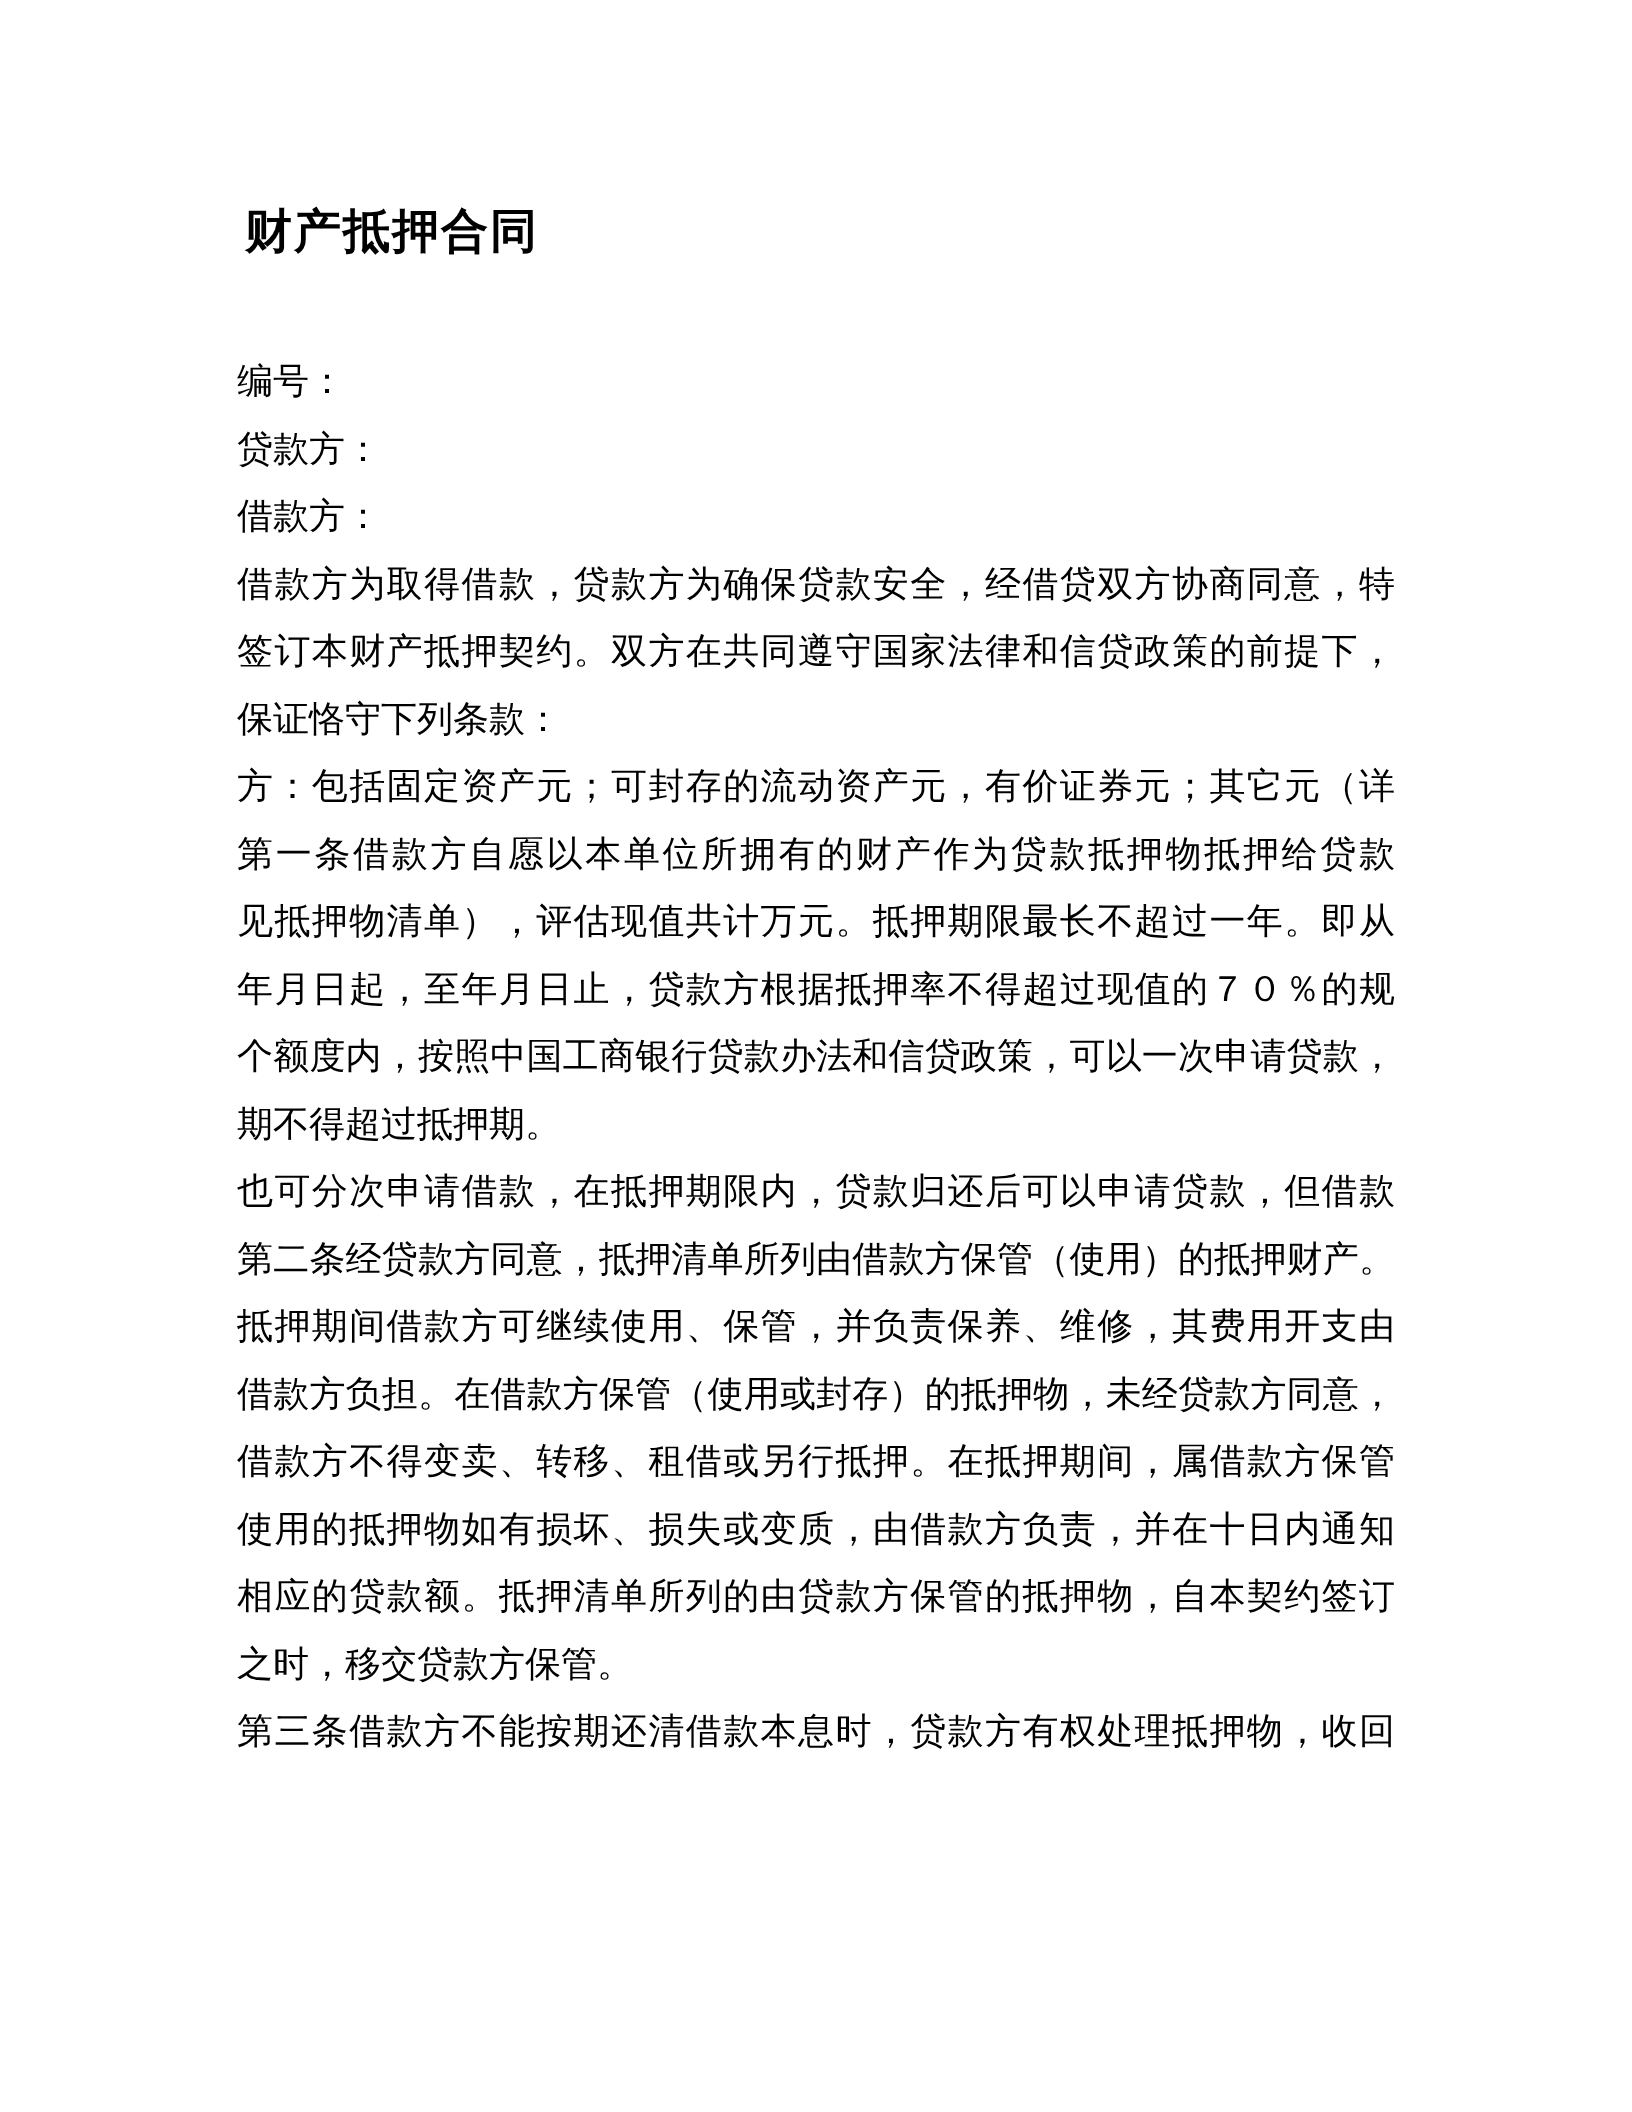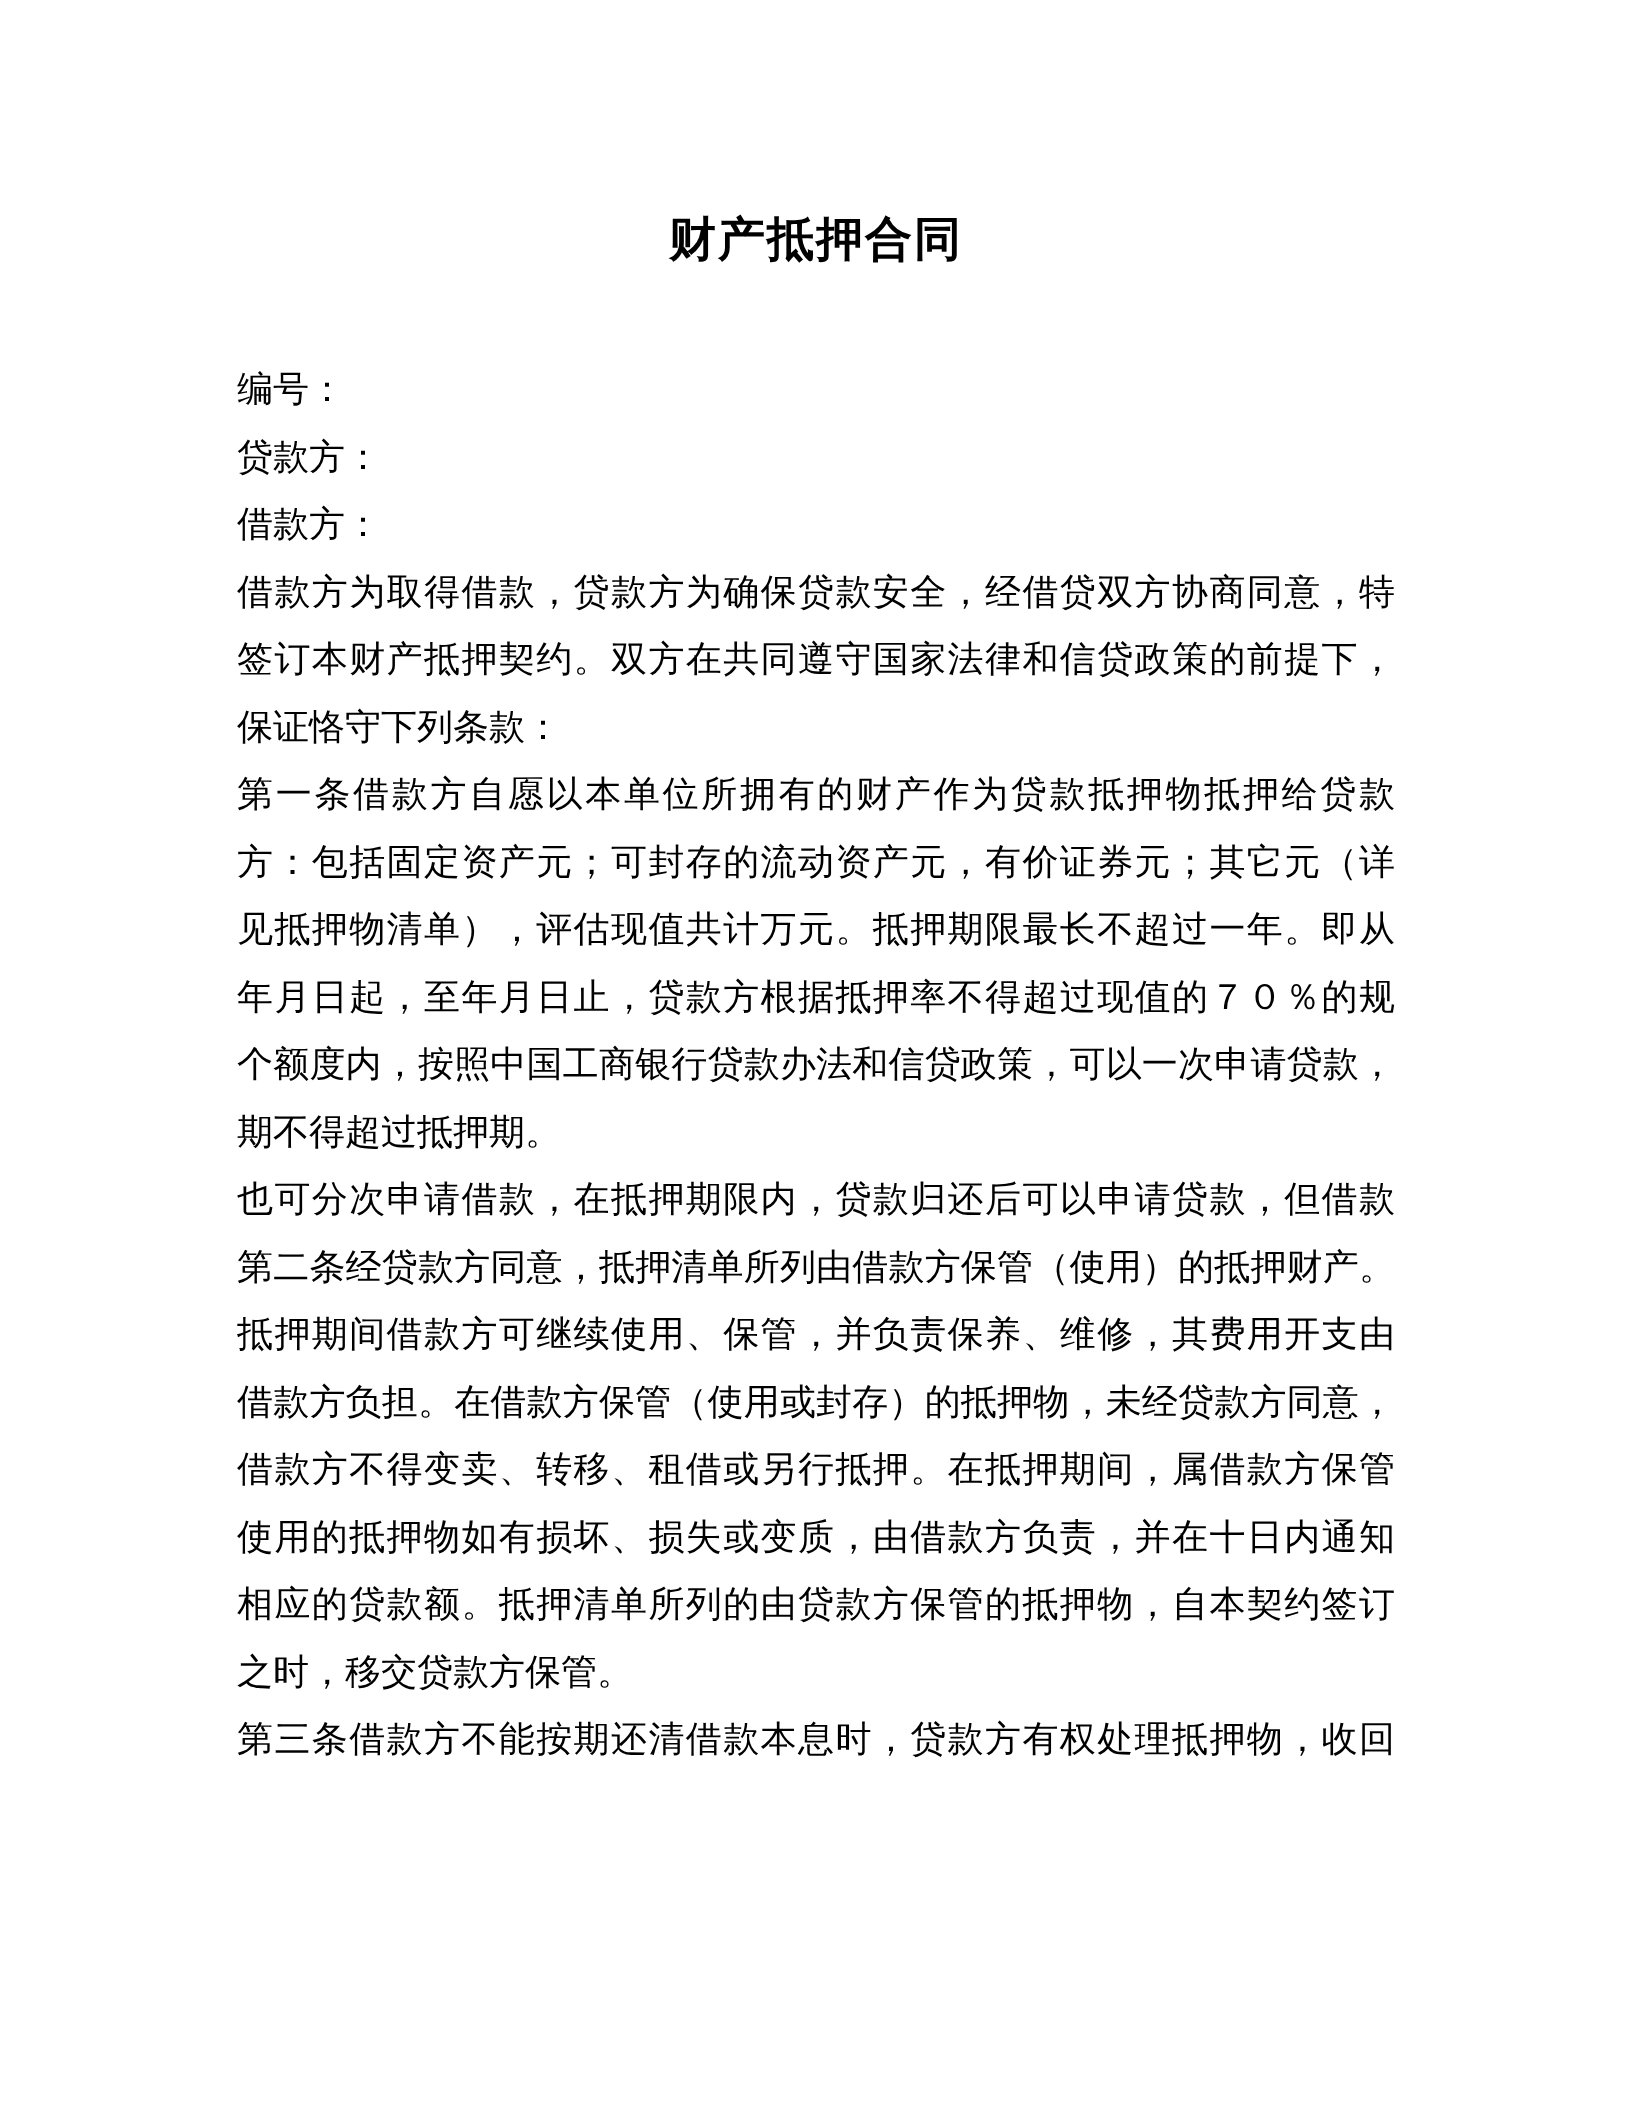--- a/index.html
+++ b/index.html
@@ -12,25 +12,24 @@
     width: 1632px;
     height: 2112px;
     box-sizing: border-box;
     padding: 190px 237px 0 237px;
     background: #ffffff;
     color: #000000;
     font-family: "Liberation Sans", sans-serif;
     overflow: hidden;
   }
   .title {
-    margin: 16px;
+    margin: 8px;
     font-size: 47px;
     line-height: 66px;
     font-weight: 700;
-    text-align: center;
     letter-spacing: 2px;
   }
   .body-block {
     margin-top: 83px;
   }
   .line {
     font-size: 36px;
     line-height: 67.5px;
     height: 67.5px;
     text-align: left;
@@ -47,22 +46,22 @@
 
 <div class="page">
   <h1 class="title">财产抵押合同</h1>
   <div class="body-block" id="lines-container">
       <div class="line">编号：</div>
       <div class="line">贷款方：</div>
       <div class="line">借款方：</div>
       <div class="line justify">借款方为取得借款，贷款方为确保贷款安全，经借贷双方协商同意，特</div>
       <div class="line justify">签订本财产抵押契约。双方在共同遵守国家法律和信贷政策的前提下，</div>
       <div class="line">保证恪守下列条款：</div>
+      <div class="line justify">方：包括固定资产元；可封存的流动资产元，有价证券元；其它元（详</div>
       <div class="line justify">第一条借款方自愿以本单位所拥有的财产作为贷款抵押物抵押给贷款</div>
-      <div class="line justify">方：包括固定资产元；可封存的流动资产元，有价证券元；其它元（详</div>
       <div class="line justify">见抵押物清单），评估现值共计万元。抵押期限最长不超过一年。即从</div>
       <div class="line justify">年月日起，至年月日止，贷款方根据抵押率不得超过现值的７０％的规</div>
       <div class="line justify">个额度内，按照中国工商银行贷款办法和信贷政策，可以一次申请贷款，</div>
       <div class="line">期不得超过抵押期。</div>
       <div class="line justify">也可分次申请借款，在抵押期限内，贷款归还后可以申请贷款，但借款</div>
       <div class="line justify">第二条经贷款方同意，抵押清单所列由借款方保管（使用）的抵押财产。</div>
       <div class="line justify">抵押期间借款方可继续使用、保管，并负责保养、维修，其费用开支由</div>
       <div class="line justify">借款方负担。在借款方保管（使用或封存）的抵押物，未经贷款方同意，</div>
       <div class="line justify">借款方不得变卖、转移、租借或另行抵押。在抵押期间，属借款方保管</div>
       <div class="line justify">使用的抵押物如有损坏、损失或变质，由借款方负责，并在十日内通知</div>

